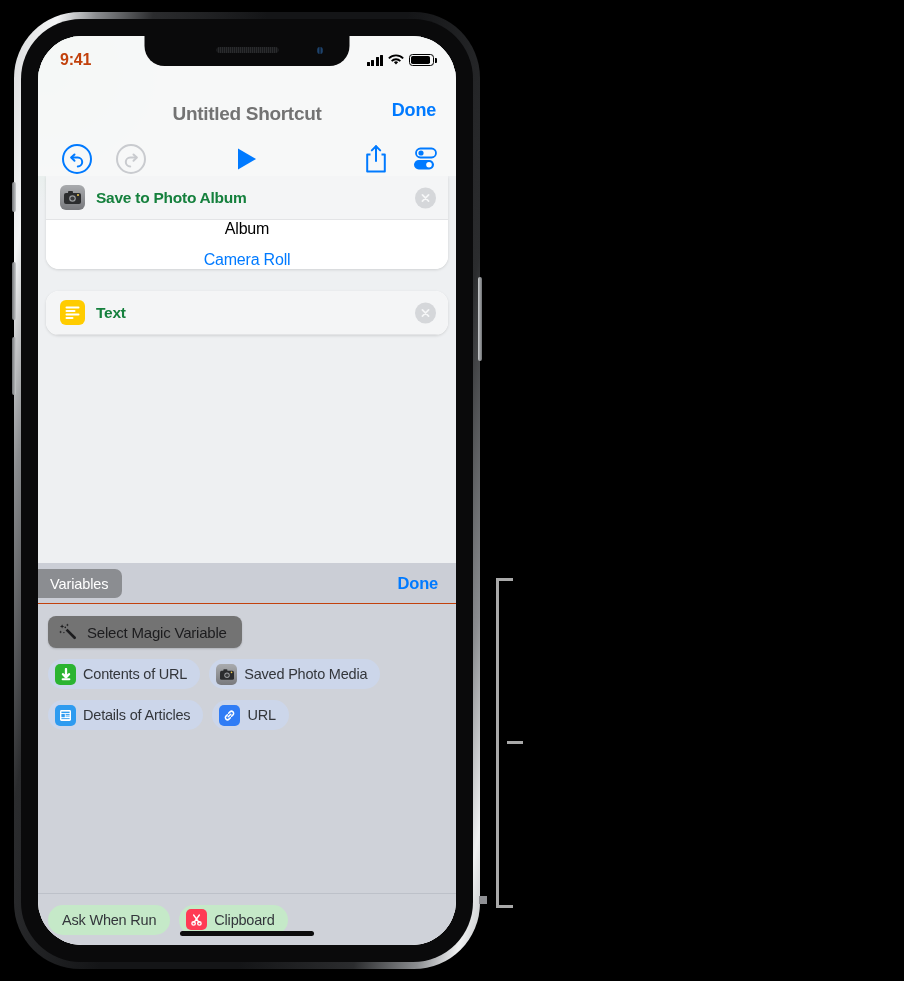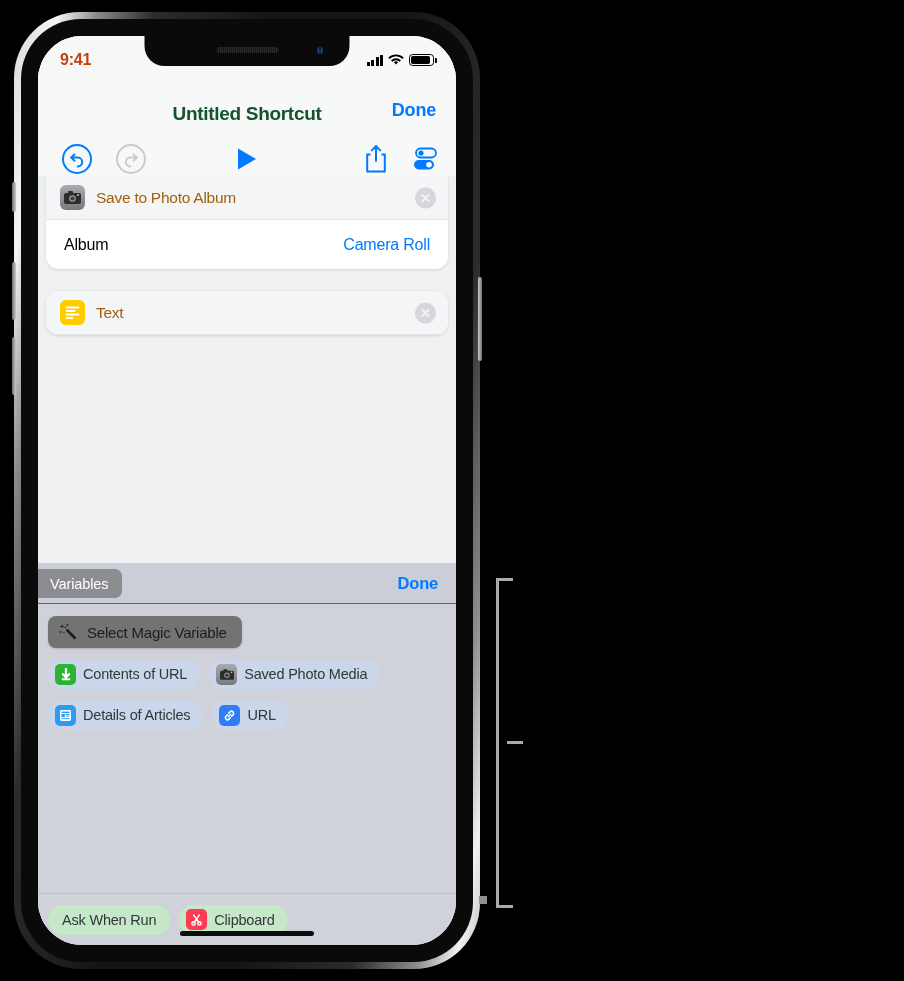--- a/index.html
+++ b/index.html
@@ -97,21 +97,21 @@
   
   #navbar {
     position:absolute; left:0; top:0; width:100%; height:140px;
     background:rgba(247,248,249,.92);
     z-index:20;
   }
   #nav-title-row {
     position:absolute; left:0; top:62px; width:100%; height:32px;
     display:flex; align-items:center; justify-content:center;
   }
-  #nav-title { font-size:19px; font-weight:bold; color:#14532d; letter-spacing:-.3px; }
+  #nav-title { font-size:19px; font-weight:bold; color:#737373; letter-spacing:-.3px; }
   #nav-done {
     position:absolute; right:20px; top:64px;
     font-size:18px; color:#007aff; font-weight:bold; letter-spacing:-.2px;
   }
   #toolbar {
     position:absolute; left:0; top:106px; width:100%; height:34px;
     display:flex; align-items:center;
   }
   .tb { position:absolute; display:flex; align-items:center; justify-content:center; }
   #tb-undo { left:24px; }
@@ -140,31 +140,31 @@
     height:44px; display:flex; align-items:center;
     padding:0 14px; background:#f4f5f6;
     border-bottom:1px solid #e3e4e6;
     position:relative;
   }
   .card-icon {
     width:25px; height:25px; border-radius:6px;
     margin-right:11px; flex:none; position:relative;
     display:flex; align-items:center; justify-content:center;
   }
-  .card-title { font-size:15.5px; font-weight:normal; color:#a16207; letter-spacing:-.25px; }
+  .card-title { font-size:15.5px; font-weight:bold; color:#15803d; letter-spacing:-.25px; }
   .xbtn {
     position:absolute; right:12px; top:50%; transform:translateY(-50%);
     width:21px; height:21px; border-radius:50%; background:#d5d7da;
     display:flex; align-items:center; justify-content:center;
   }
   .xbtn svg { display:block; }
 
   .param-row {
     height:49px; display:flex; align-items:center; justify-content:space-between;
-    padding:0 18px; background:#fff;
+    padding:0 18px; background:#fff;flex-direction:column;
   }
   .param-label { font-size:16px; color:#000; letter-spacing:-.2px; }
   .param-value { font-size:16px; color:#007aff; letter-spacing:-.2px; }
 
   .text-body {
     min-height:158px; background:#fff; padding:13px 15px;
     position:relative;
   }
   .caret {
     display:inline-block; width:2px; height:19px; background:#8ea8ff;

